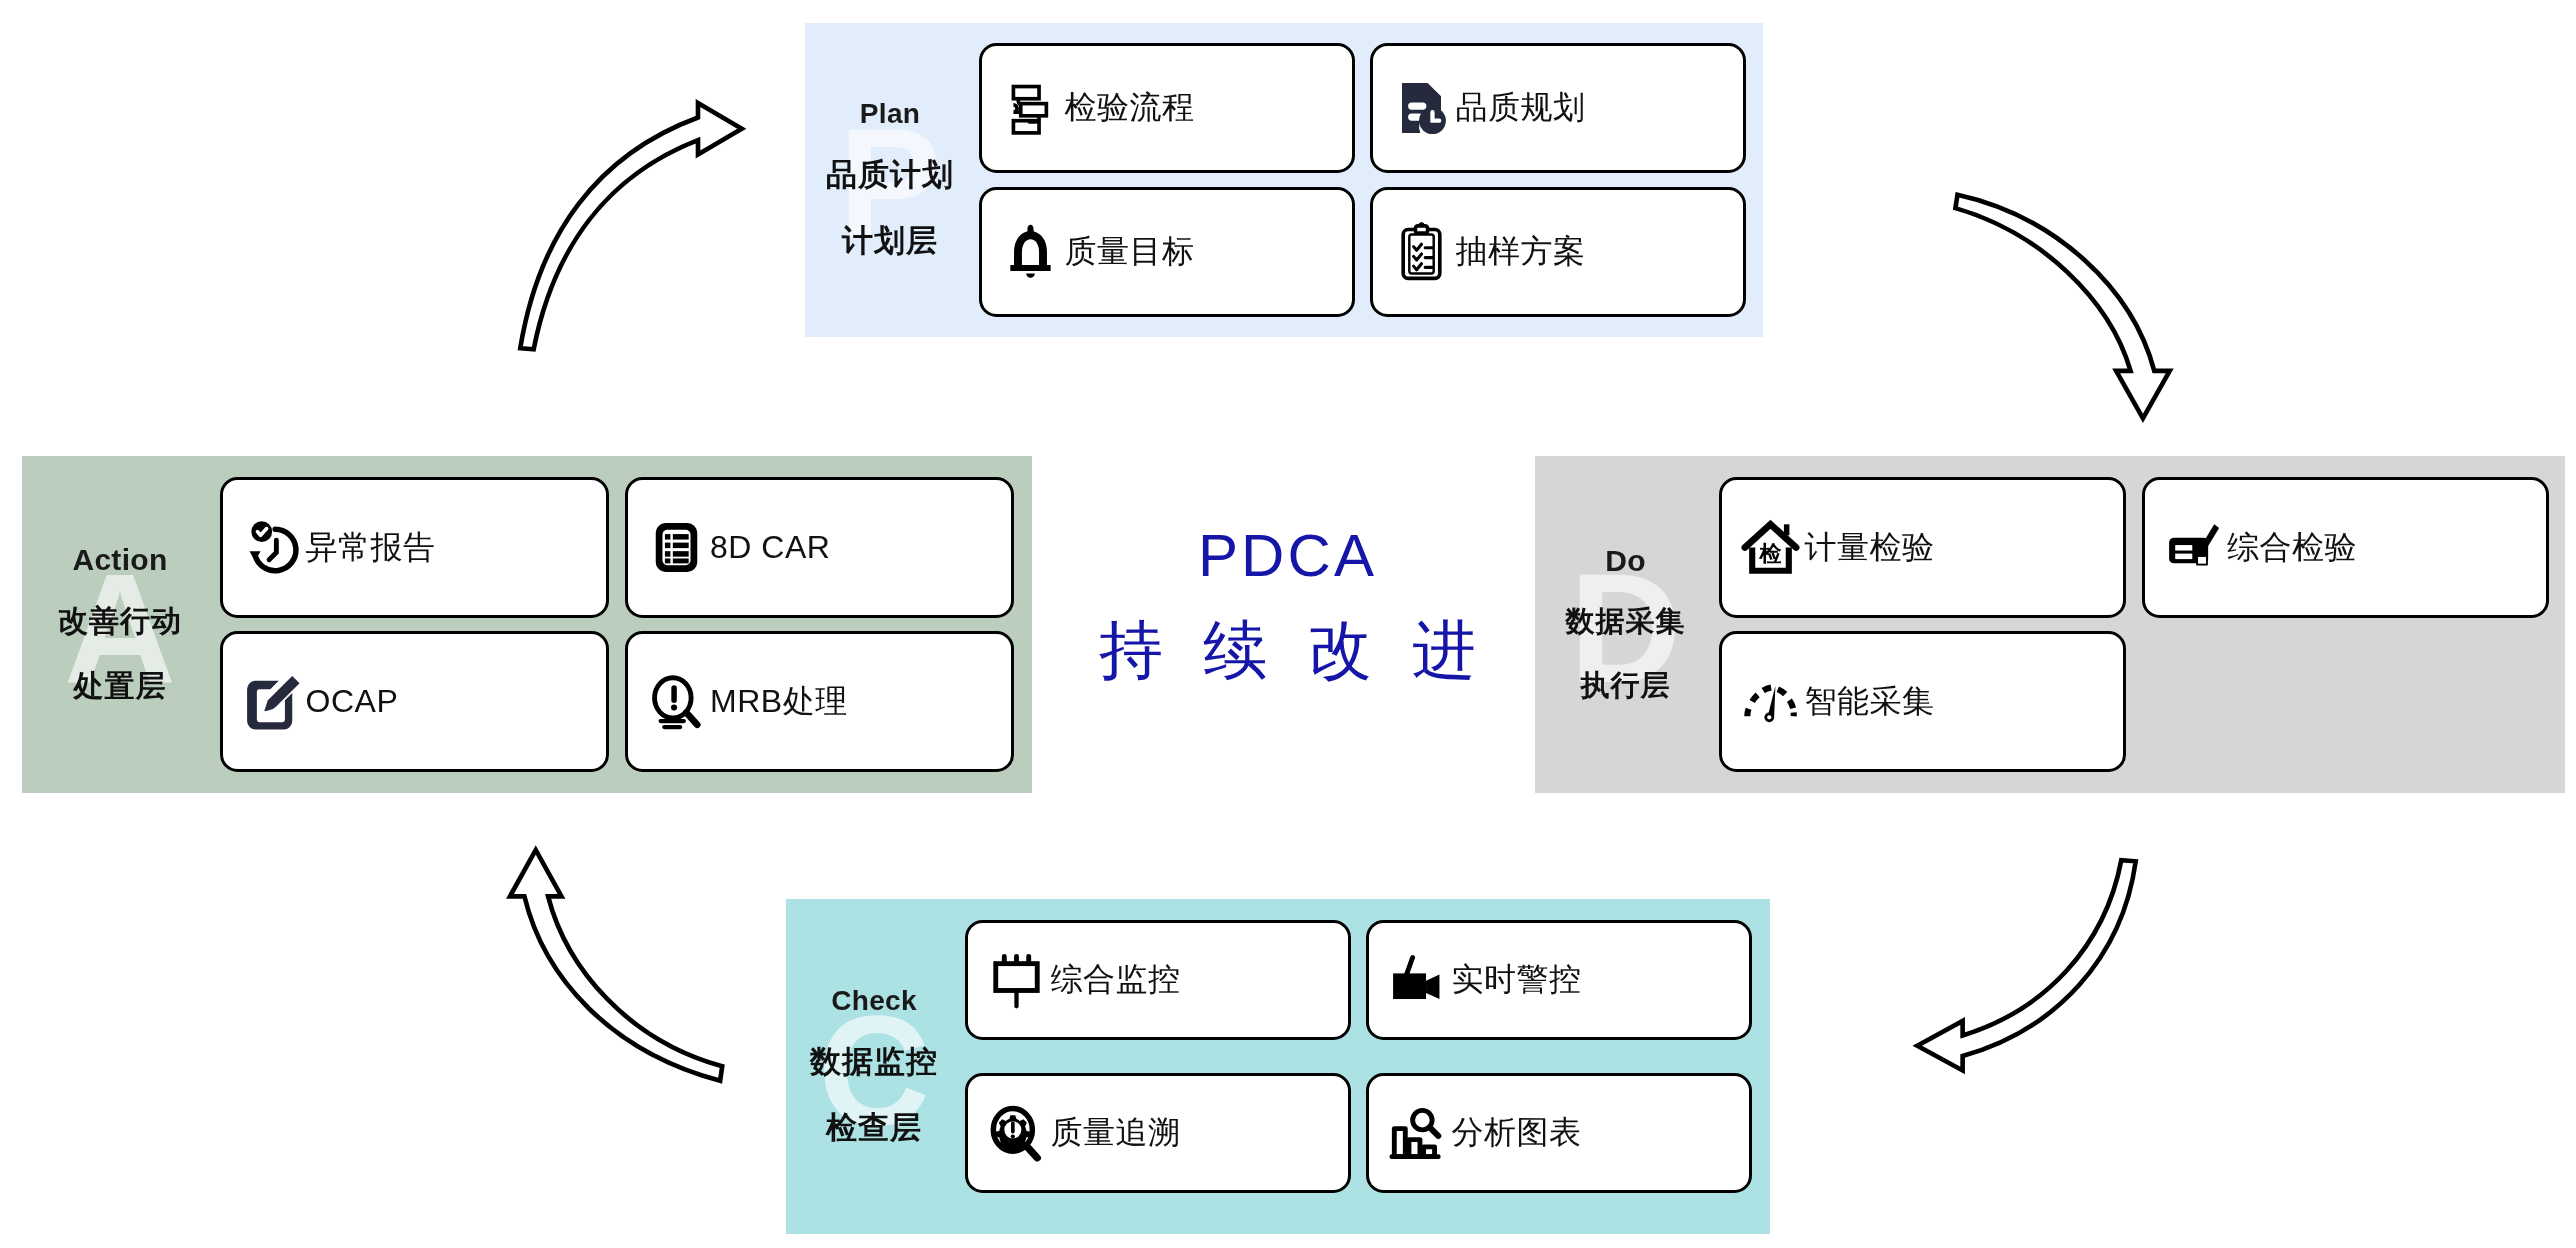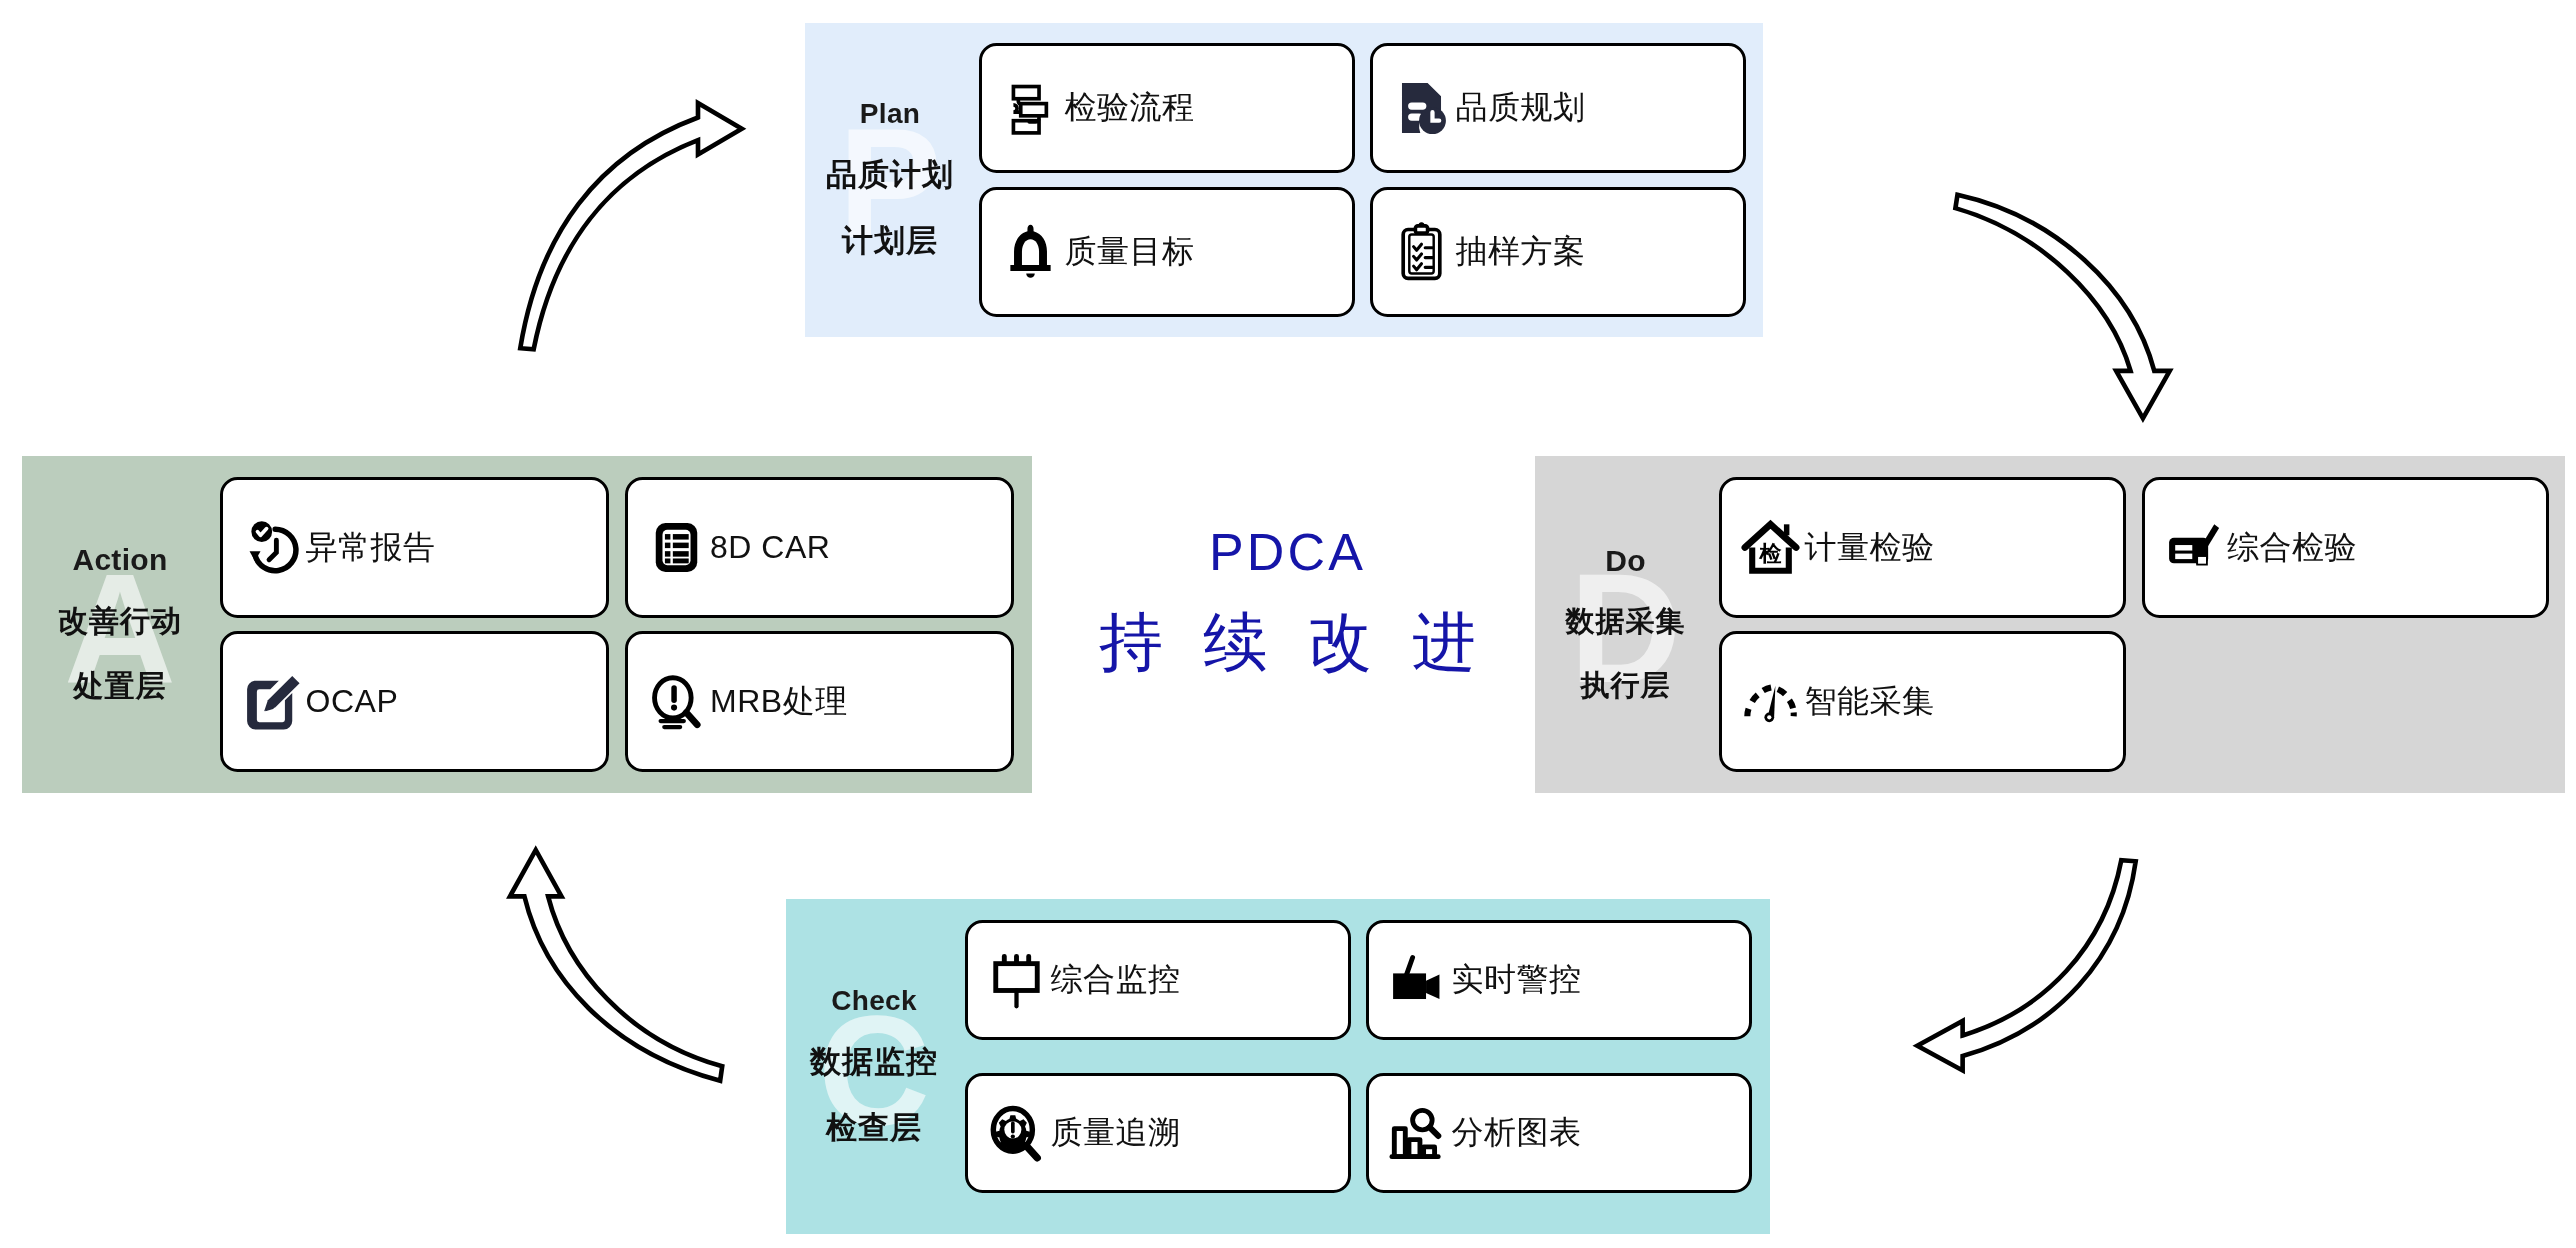--- a/index.html
+++ b/index.html
@@ -58,21 +58,21 @@
   #panel-do .lbl-en{font-size:30px;text-align:center;}
   #panel-do .lbl-cn1,#panel-do .lbl-cn2{font-size:29px;}
   #panel-action .lbl-en{font-size:30px;}
   #panel-action .lbl-cn1,#panel-action .lbl-cn2{font-size:30px;}
 
   
   #center-block{
     position:absolute;left:1061px;top:526px;width:453px;
     text-align:center;color:#1515a8;
   }
-  #center-pdca{font-size:52px;letter-spacing:3.1px;line-height:1;}
+  #center-pdca{font-size:60px;letter-spacing:3.1px;line-height:1;}
   #center-sub{font-size:64px;letter-spacing:11.3px;line-height:1;margin-top:32px;padding-left:11.3px;}
 
   
   #arrows{position:absolute;inset:0;pointer-events:none;}
 </style>
 </head>
 <body>
 
 <div class="stage">
 

